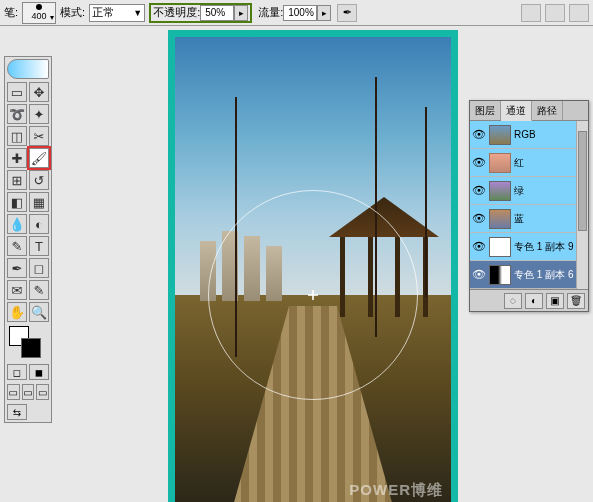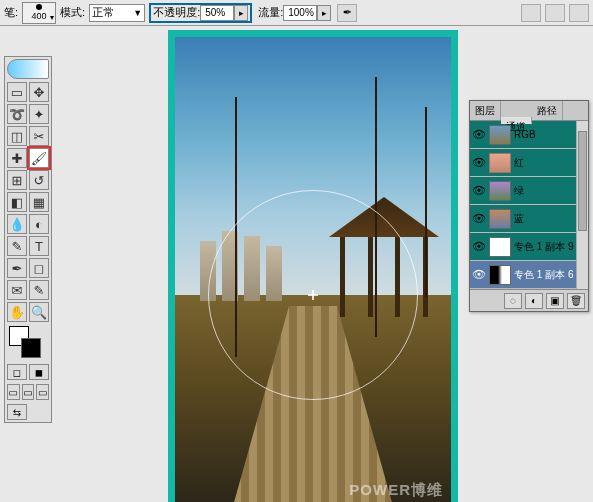--- a/index.html
+++ b/index.html
@@ -38,21 +38,21 @@
   .opt-label { font-size: 11px; }
   .mode-select {
     height: 18px; width: 56px;
     border: 1px solid #888; background:#fff;
     font-size:11px; padding-left:2px;
     display:flex; align-items:center; justify-content:space-between;
   }
   .mode-select .tri { font-size:9px; padding-right:2px;}
   .opacity-group {
     display:flex; align-items:center; height:20px;
-    border: 2px solid #0369a1; padding: 0 2px;
+    border: 2px solid #4d7c0f; padding: 0 2px;
   }
   .flow-group {
     display:flex; align-items:center; height:20px; padding:0 2px;
   }
   .val-input {
     width: 34px; height: 16px; border:1px solid #888; background:#fff;
     font-size:10px; padding-left:4px; display:flex; align-items:center;
   }
   .tiny-btn {
     width:14px; height:16px; border:1px solid #888; background:#ddd;
@@ -186,36 +186,35 @@
     position:absolute; right:8px; bottom:6px;
     color: rgba(255,255,255,0.5); font-size:15px; font-weight:bold;
     letter-spacing:1px;
   }
 
   
   .channels-panel {
     position:absolute;
     right: 4px; top: 100px;
     width: 120px;
-    background:#0f766e;
+    background:#7dd3fc;
     border:1px solid #666;
     box-shadow: 1px 1px 3px rgba(0,0,0,0.3);
   }
   .panel-tabs {
     height:20px; background:#c8c8c8;
     display:flex; font-size:10px;
     border-bottom:1px solid #888;
   }
   .panel-tabs div {
     padding:3px 5px; border-right:1px solid #999;
   }
   .panel-tabs .active {
     background:#e0e0e0; border-bottom:1px solid #e0e0e0;
     margin-bottom:-1px;
-    margin-top:16px;
   }
   .channel-list { max-height: 260px; }
   .channel-row {
     height:28px; display:flex; align-items:center;
     border-bottom:1px solid #bbb;
     padding:0 2px; gap:3px;
   }
   .channel-row.selected {
     background:#5a7aa8; color:#fff;
   }

